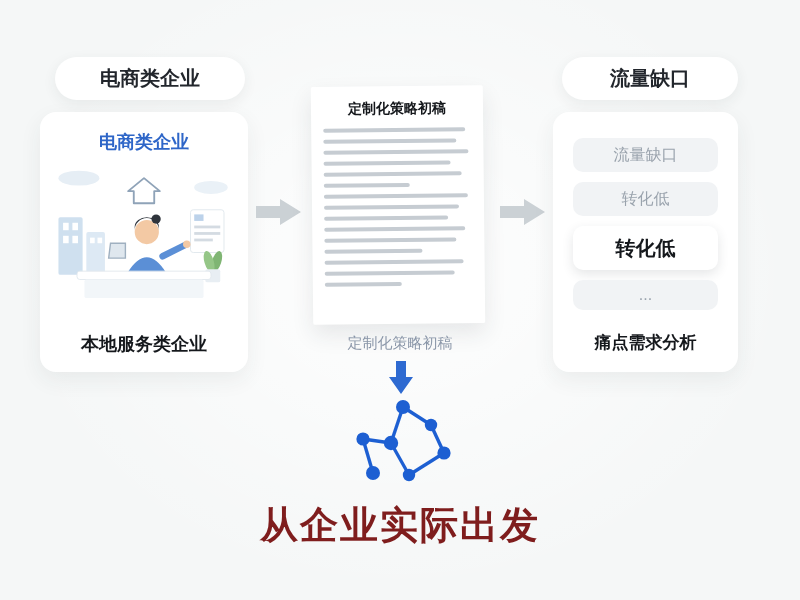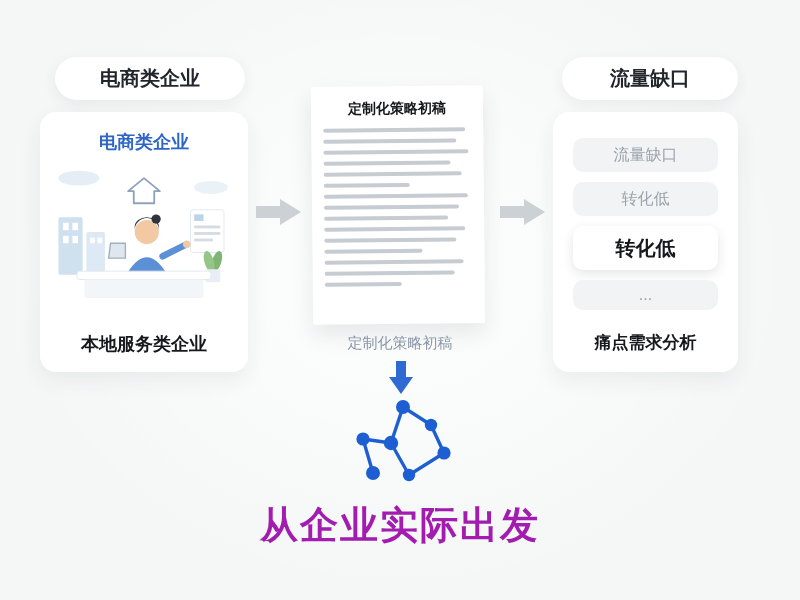--- a/index.html
+++ b/index.html
@@ -91,21 +91,21 @@
   }
 
   .arrow-right-1 { position: absolute; left: 256px; top: 197px; }
   .arrow-right-2 { position: absolute; left: 500px; top: 197px; }
   .arrow-down    { position: absolute; left: 388px; top: 361px; }
   .network       { position: absolute; left: 351px; top: 399px; }
 
   .headline {
     position: absolute; left: 0; top: 500px; width: 800px;
     text-align: center; font-size: 38px; font-weight: bold;
-    color: #a21caf; letter-spacing: 2px;
+    color: #7f1d1d; letter-spacing: 2px;
   }
 
   .card-right {
     left: 553px; top: 112px; width: 185px; height: 260px;
     display: flex; flex-direction: column;
     padding: 26px 20px 18px; box-sizing: border-box;
   }
   .pain-item {
     height: 34px; border-radius: 10px; background: #f1f3f5;
     display: flex; align-items: center; justify-content: center;

